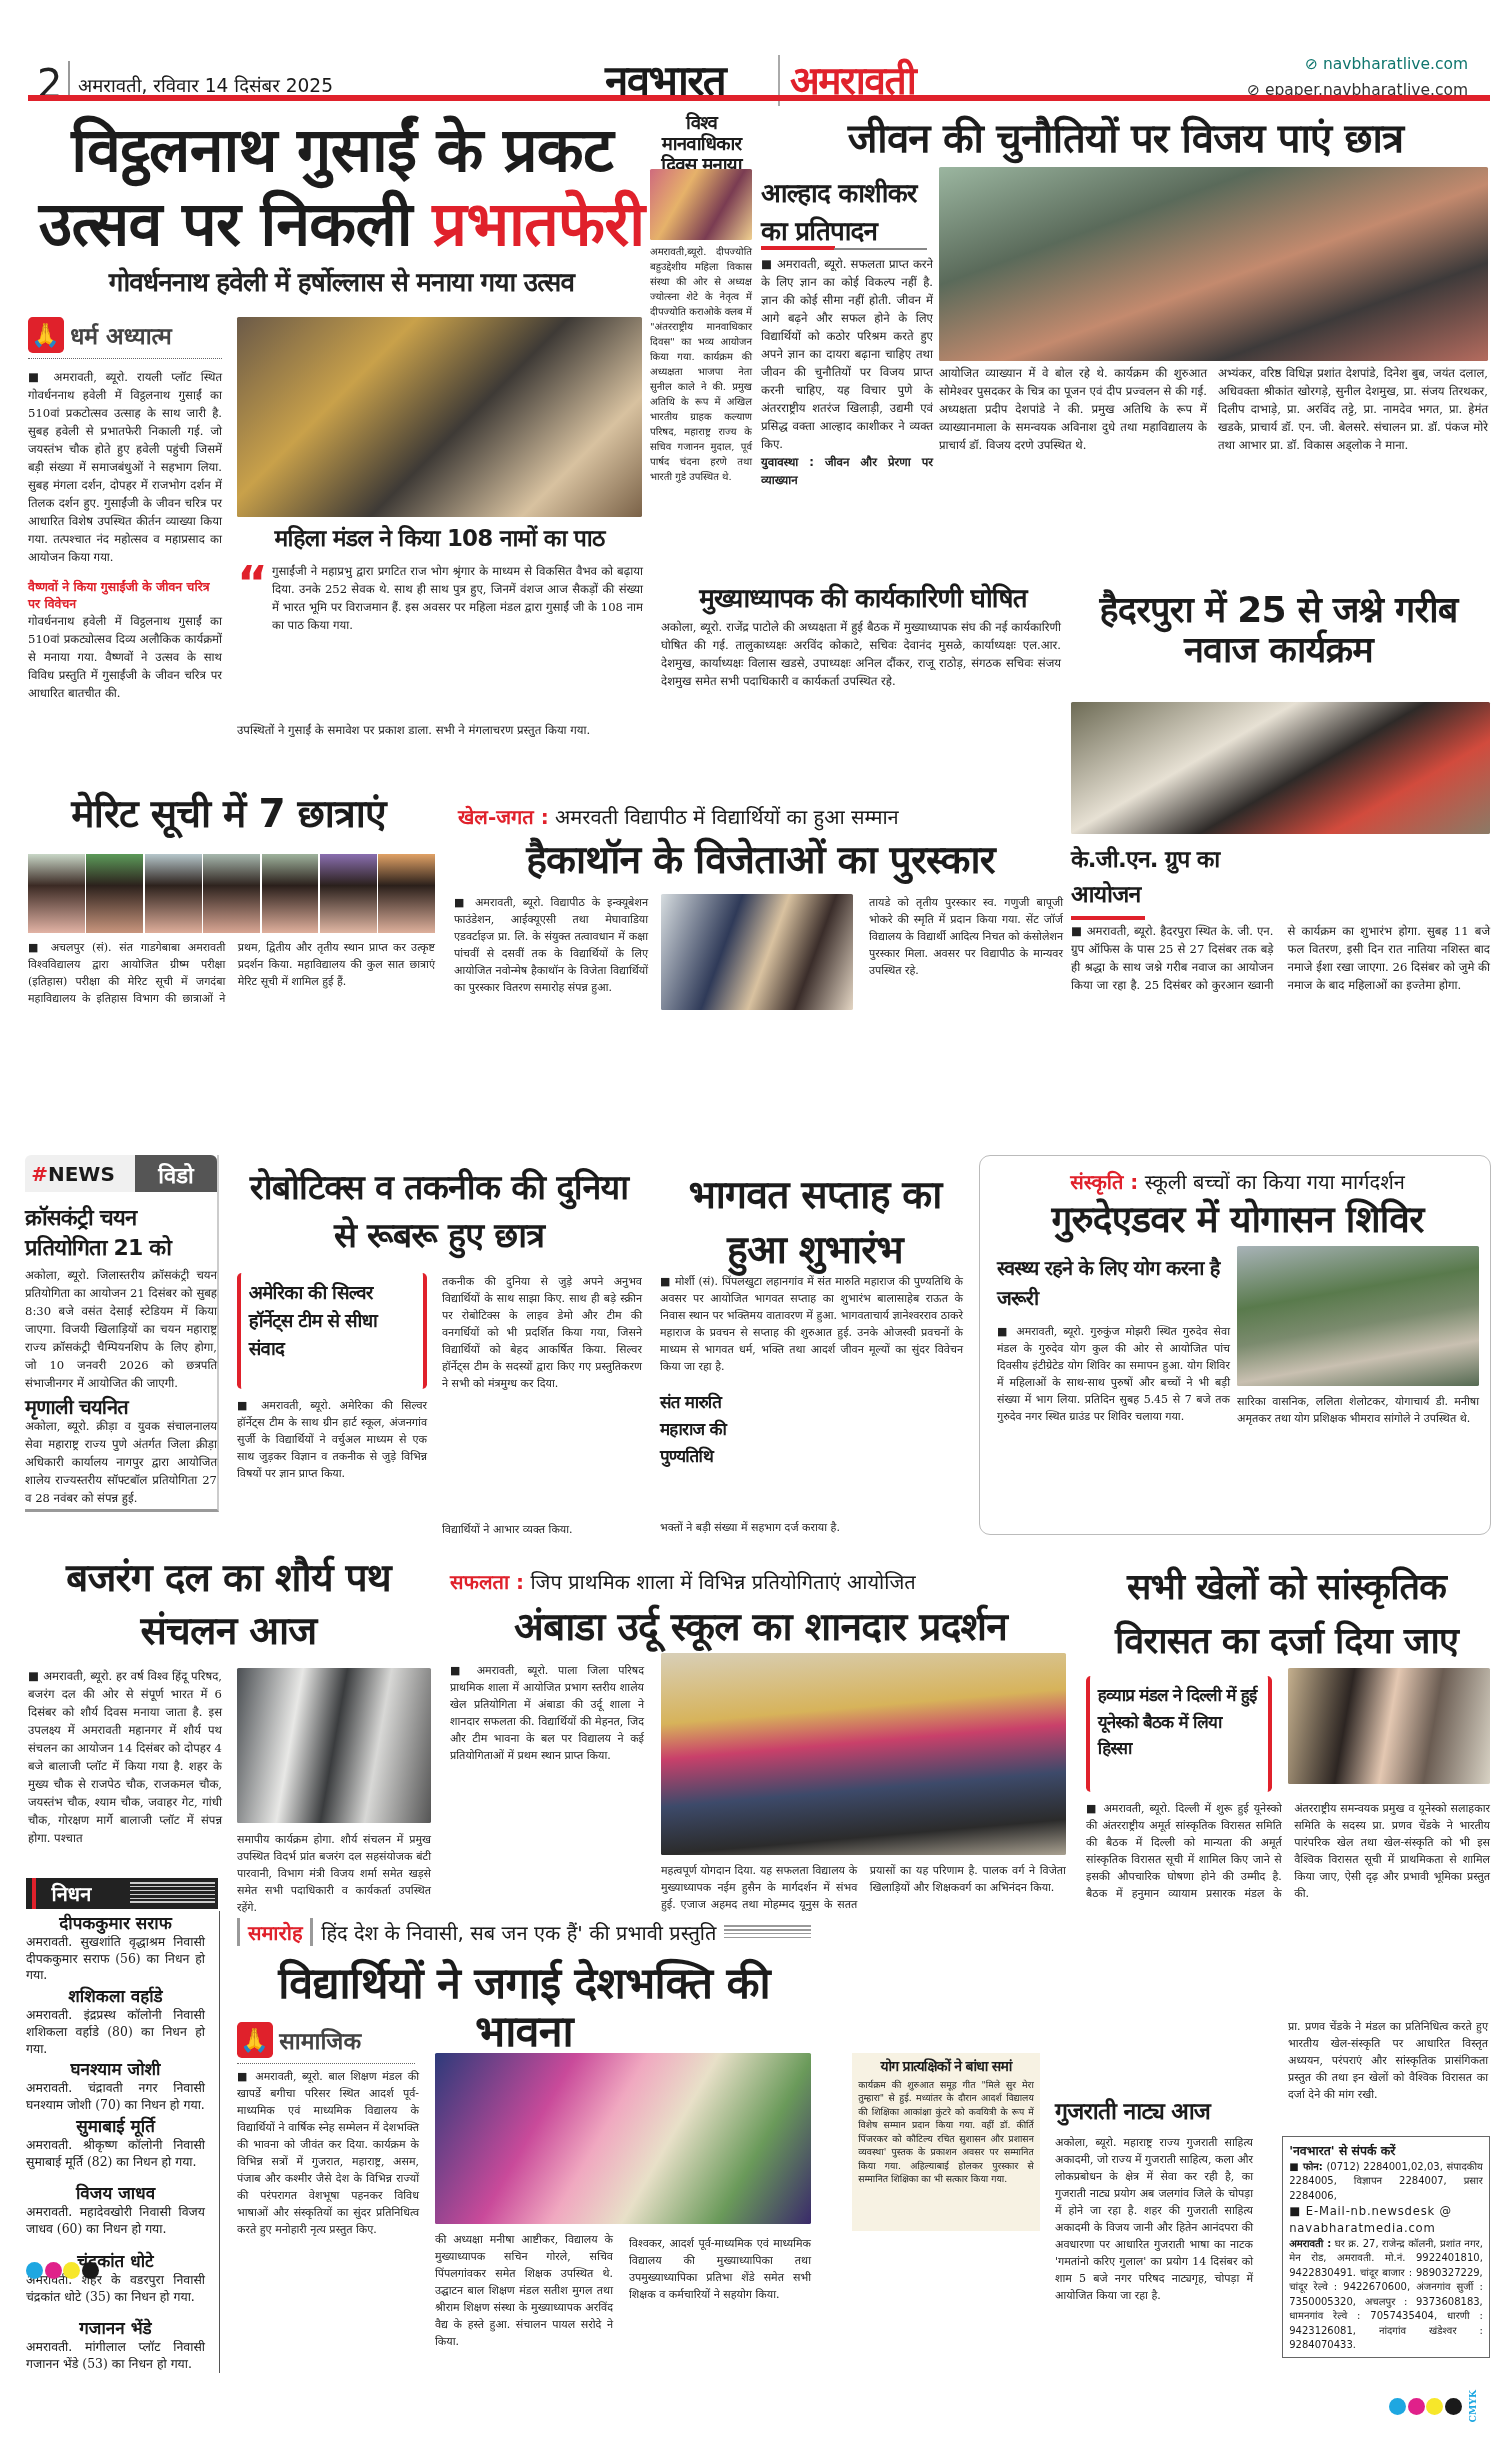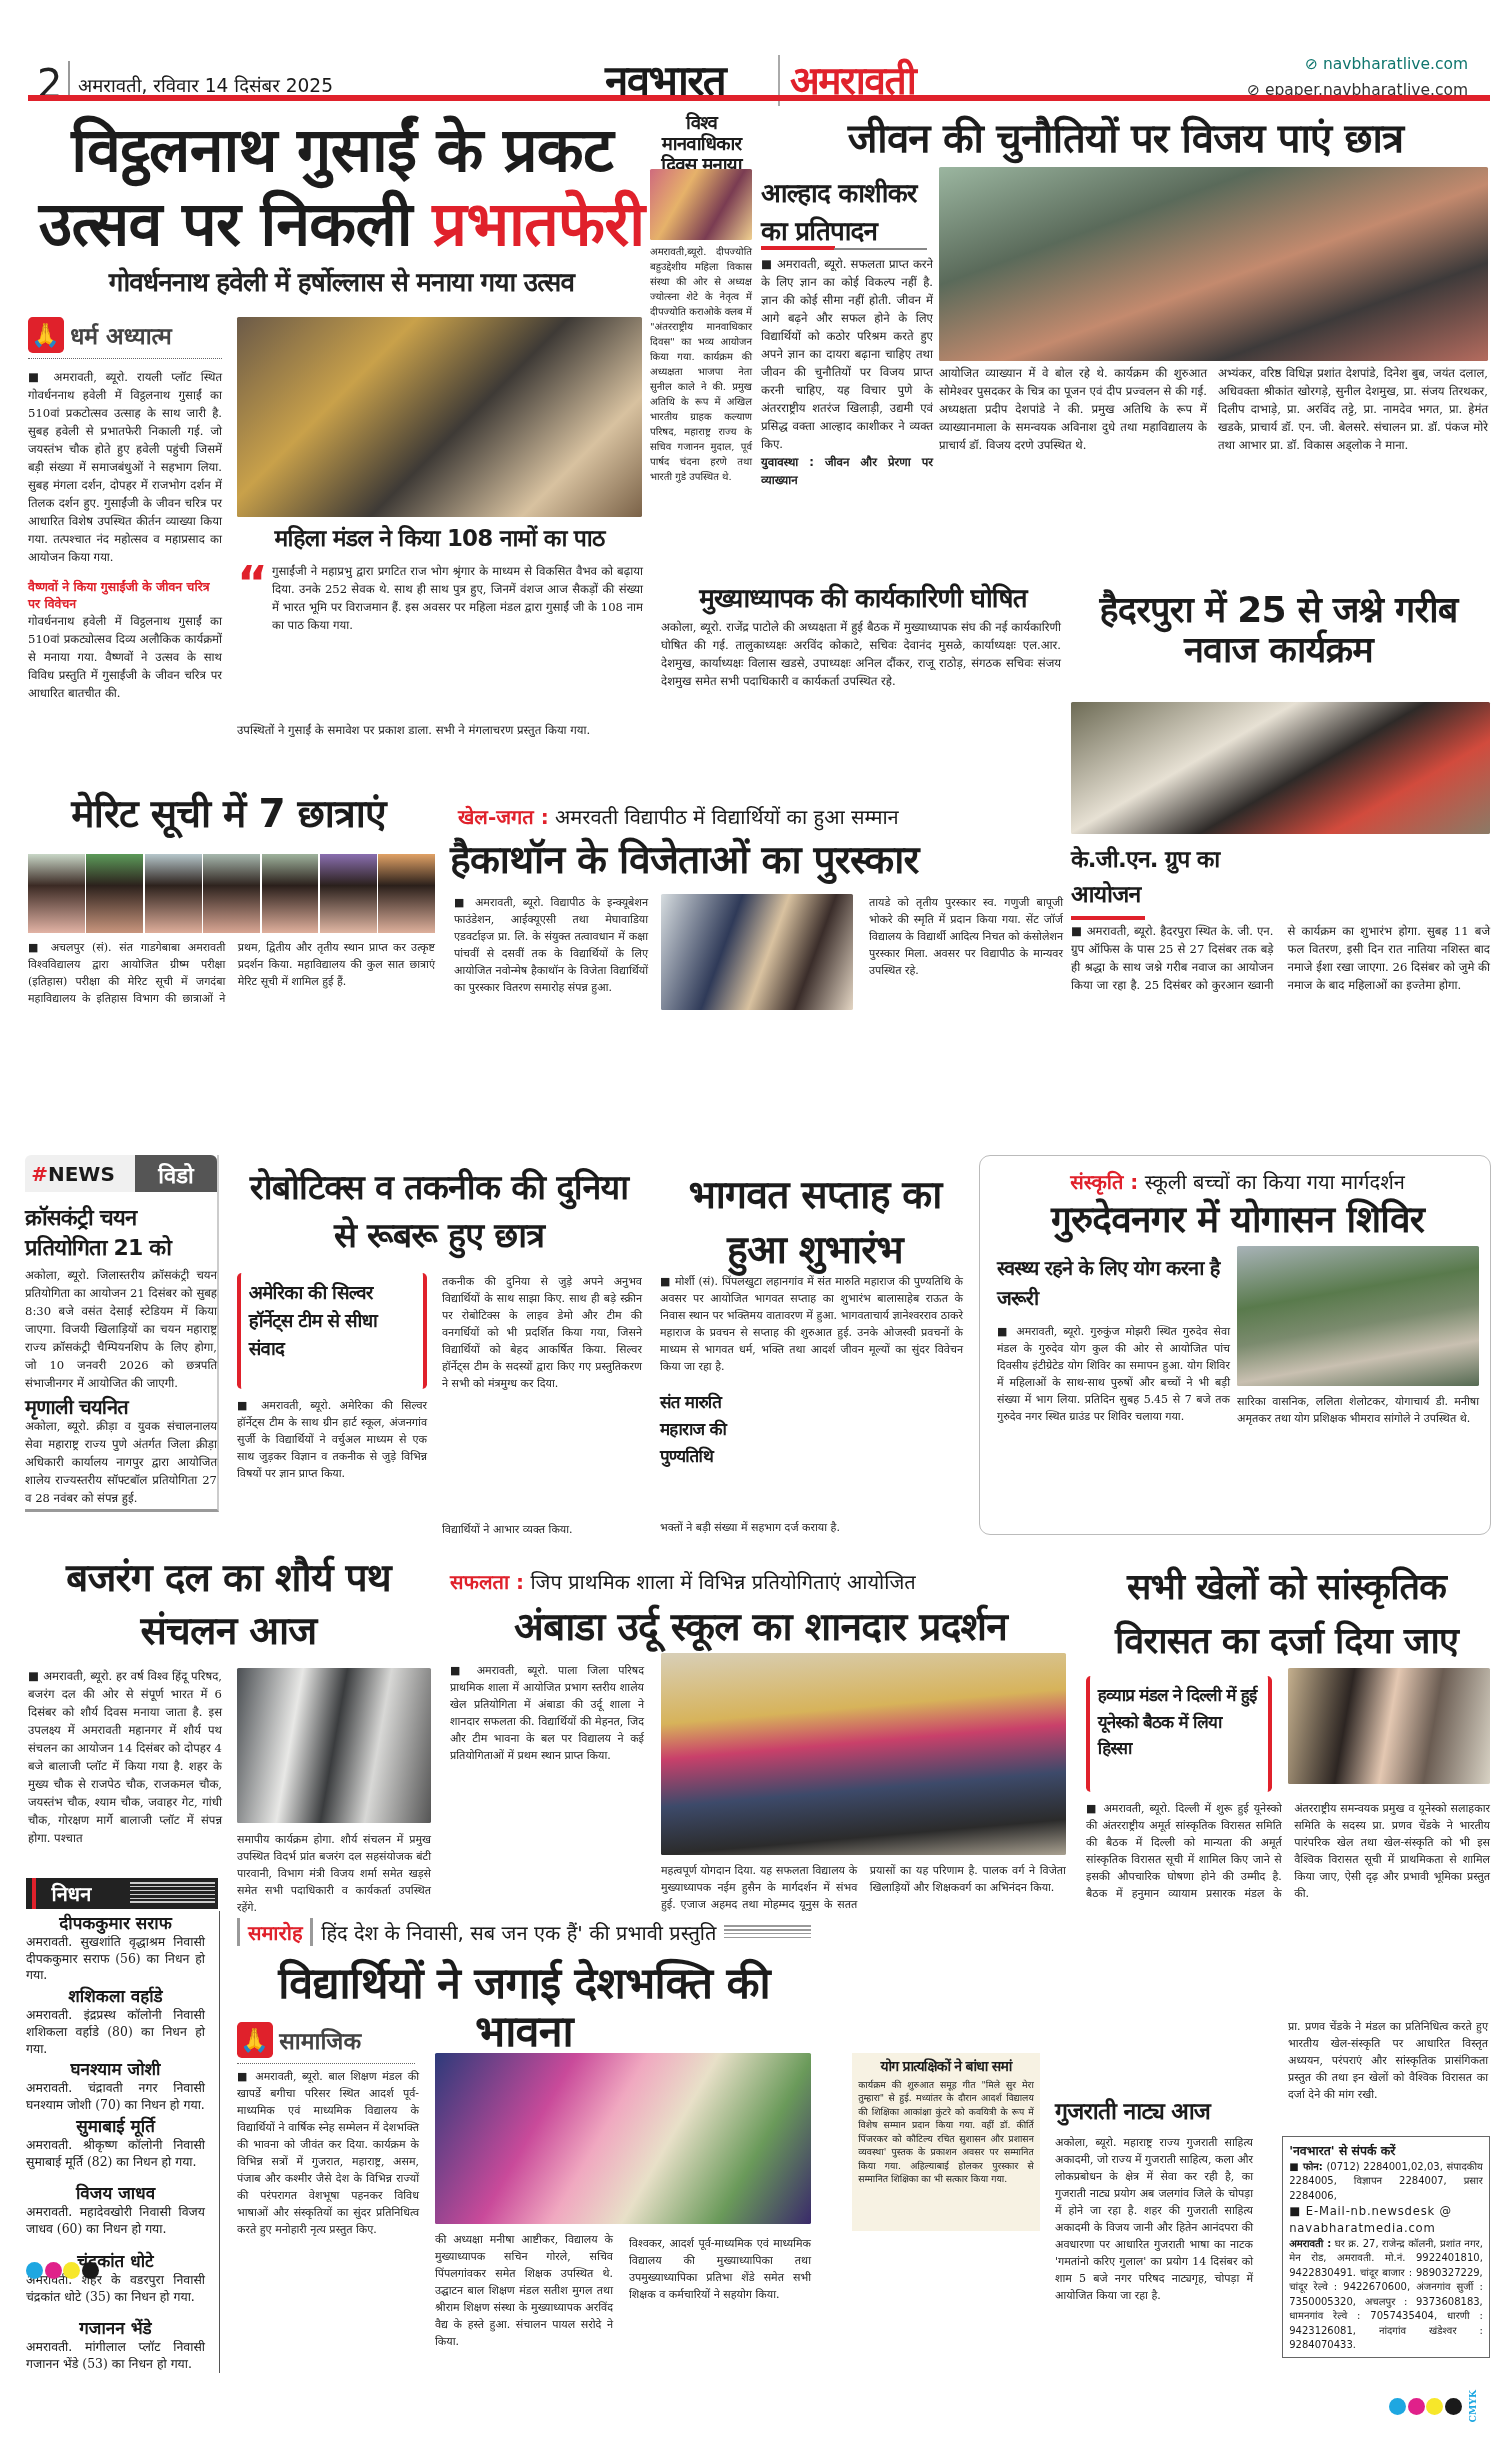--- a/index.html
+++ b/index.html
@@ -87,21 +87,21 @@
   <div style="flex:1;background:linear-gradient(#9fb39d,#2a1f1b 40%,#e0b09d)"></div>
   <div style="flex:1;background:linear-gradient(#8a6fb0,#2a201c 40%,#e1b7a4)"></div>
   <div style="flex:1;background:linear-gradient(#e1a266,#2b201b 40%,#deb09c)"></div>
 </div>
 <div class="abs body" style="left:28px;top:939px;width:407px;font-size:11px;column-count:2;column-gap:12.4px"><b>■ </b><span>अचलपुर (सं). संत गाडगेबाबा अमरावती विश्वविद्यालय द्वारा आयोजित ग्रीष्म परीक्षा (इतिहास) परीक्षा की मेरिट सूची में जगदंबा महाविद्यालय के इतिहास विभाग की छात्राओं ने प्रथम, द्वितीय और तृतीय स्थान प्राप्त कर उत्कृष्ट प्रदर्शन किया. महाविद्यालय की कुल सात छात्राएं मेरिट सूची में शामिल हुई हैं.</span></div>
 
 <div class="abs" style="left:458px;top:803px;width:613px;font-size:20px;font-family:'DejaVu Sans',sans-serif">
   <span class="red kicker">खेल-जगत :</span>
   <span>अमरवती विद्यापीठ में विद्यार्थियों का हुआ सम्मान</span>
 </div>
-<div class="abs hl" style="left:450px;top:838px;width:621px;font-size:39px;">हैकाथॉन के विजेताओं का पुरस्कार</div>
+<div class="abs hl" style="left:450px;top:838px;width:621px;font-size:39px;text-align:center">हैकाथॉन के विजेताओं का पुरस्कार</div>
 <div class="abs body" style="left:454px;top:894px;width:194px;font-size:11px"><b>■ </b><span>अमरावती, ब्यूरो. विद्यापीठ के इन्क्यूबेशन फाउंडेशन, आईक्यूएसी तथा मेघावाडिया एडवर्टाइज प्रा. लि. के संयुक्त तत्वावधान में कक्षा पांचवीं से दसवीं तक के विद्यार्थियों के लिए आयोजित नवोन्मेष हैकाथॉन के विजेता विद्यार्थियों का पुरस्कार वितरण समारोह संपन्न हुआ.</span></div>
 <div class="abs photo" style="left:661px;top:894px;width:192px;height:116px;background:linear-gradient(110deg,#d7dde0,#2f3a58 35%,#d9c2a0 55%,#3a2d2a 75%,#e4d6c4)"></div>
 <div class="abs body" style="left:869px;top:894px;width:194px;font-size:11px">तायडे को तृतीय पुरस्कार स्व. गणुजी बापूजी भोकरे की स्मृति में प्रदान किया गया. सेंट जॉर्ज विद्यालय के विद्यार्थी आदित्य निचत को कंसोलेशन पुरस्कार मिला. अवसर पर विद्यापीठ के मान्यवर उपस्थित रहे.</div>
 
 <div class="abs" style="left:25px;top:1155px;width:194px;height:357px;border-right:2.3px solid #ccc;border-bottom:3.9px solid #999">
   <div style="display:flex;height:37px;border-radius:6.2px 6.2px 0 0;overflow:hidden;background:#f0f0f0">
     <div style="flex:1;display:flex;align-items:center;padding-left:6.2px;font-weight:bold;font-size:20px;font-family:'DejaVu Sans',sans-serif">
       <span class="red">#</span>
       <span>NEWS</span>
     </div>
@@ -124,21 +124,21 @@
 <div class="abs hl" style="left:660px;top:1168px;width:310px;font-size:39px;text-align:center;line-height:1.4">भागवत सप्ताह का हुआ शुभारंभ</div>
 <div class="abs body" style="left:660px;top:1273px;width:303px;font-size:11px"><b>■ </b><span>मोर्शी (सं). पिंपलखुटा लहानगांव में संत मारुति महाराज की पुण्यतिथि के अवसर पर आयोजित भागवत सप्ताह का शुभारंभ बालासाहेब राऊत के निवास स्थान पर भक्तिमय वातावरण में हुआ. भागवताचार्य ज्ञानेश्वरराव ठाकरे महाराज के प्रवचन से सप्ताह की शुरुआत हुई. उनके ओजस्वी प्रवचनों के माध्यम से भागवत धर्म, भक्ति तथा आदर्श जीवन मूल्यों का सुंदर विवेचन किया जा रहा है.</span></div>
 <div class="abs hl" style="left:660px;top:1389px;width:85px;font-size:17px;line-height:1.6;background:#fff">संत मारुति महाराज की पुण्यतिथि</div>
 <div class="abs body" style="left:660px;top:1519px;width:303px;font-size:11px">भक्तों ने बड़ी संख्या में सहभाग दर्ज कराया है.</div>
 
 <div class="abs boxed" style="left:979px;top:1155px;width:512px;height:380px"></div>
 <div class="abs" style="left:993px;top:1168px;width:489px;text-align:center;font-size:20px;font-family:'DejaVu Sans',sans-serif">
   <span class="red kicker">संस्कृति :</span>
   <span>स्कूली बच्चों का किया गया मार्गदर्शन</span>
 </div>
-<div class="abs hl" style="left:993px;top:1199px;width:489px;font-size:37px;text-align:center">गुरुदेवनगर में योगासन शिविर</div>
+<div class="abs hl" style="left:993px;top:1199px;width:489px;font-size:37px;text-align:center">गुरुदेएडवर में योगासन शिविर</div>
 <div class="abs hl" style="left:997px;top:1253px;width:233px;font-size:20px;line-height:1.5">स्वस्थ्य रहने के लिए योग करना है जरूरी</div>
 <div class="abs photo" style="left:1237px;top:1246px;width:242px;height:140px;background:linear-gradient(170deg,#a8b3b8,#597a4c 35%,#7b8b6e 55%,#c9c0b1 75%,#556a52)"></div>
 <div class="abs body" style="left:997px;top:1323px;width:233px;font-size:11px"><b>■ </b><span>अमरावती, ब्यूरो. गुरुकुंज मोझरी स्थित गुरुदेव सेवा मंडल के गुरुदेव योग कुल की ओर से आयोजित पांच दिवसीय इंटीग्रेटेड योग शिविर का समापन हुआ. योग शिविर में महिलाओं के साथ-साथ पुरुषों और बच्चों ने भी बड़ी संख्या में भाग लिया. प्रतिदिन सुबह 5.45 से 7 बजे तक गुरुदेव नगर स्थित ग्राउंड पर शिविर चलाया गया.</span></div>
 <div class="abs body" style="left:1237px;top:1393px;width:242px;font-size:11px">सारिका वासनिक, ललिता शेलोटकर, योगाचार्य डी. मनीषा अमृतकर तथा योग प्रशिक्षक भीमराव सांगोले ने उपस्थित थे.</div>
 
 <div class="abs hl" style="left:23px;top:1552px;width:411px;font-size:39px;text-align:center;line-height:1.35">बजरंग दल का शौर्य पथ संचलन आज</div>
 <div class="abs body" style="left:28px;top:1668px;width:194px;font-size:11.6px"><b>■ </b><span>अमरावती, ब्यूरो. हर वर्ष विश्व हिंदू परिषद, बजरंग दल की ओर से संपूर्ण भारत में 6 दिसंबर को शौर्य दिवस मनाया जाता है. इस उपलक्ष्य में अमरावती महानगर में शौर्य पथ संचलन का आयोजन 14 दिसंबर को दोपहर 4 बजे बालाजी प्लॉट में किया गया है. शहर के मुख्य चौक से राजपेठ चौक, राजकमल चौक, जयस्तंभ चौक, श्याम चौक, जवाहर गेट, गांधी चौक, गोरक्षण मार्गे बालाजी प्लॉट में संपन्न होगा. पश्चात</span></div>
 <div class="abs photo" style="left:237px;top:1668px;width:194px;height:155px;background:linear-gradient(100deg,#4a4e52,#e8e8e6 30%,#3a3c3e 50%,#d8d8d6 70%,#555)"></div>
 <div class="abs body" style="left:237px;top:1831px;width:194px;font-size:11px">समापीय कार्यक्रम होगा. शौर्य संचलन में प्रमुख उपस्थित विदर्भ प्रांत बजरंग दल सहसंयोजक बंटी पारवानी, विभाग मंत्री विजय शर्मा समेत खड़से समेत सभी पदाधिकारी व कार्यकर्ता उपस्थित रहेंगे.</div>
 

